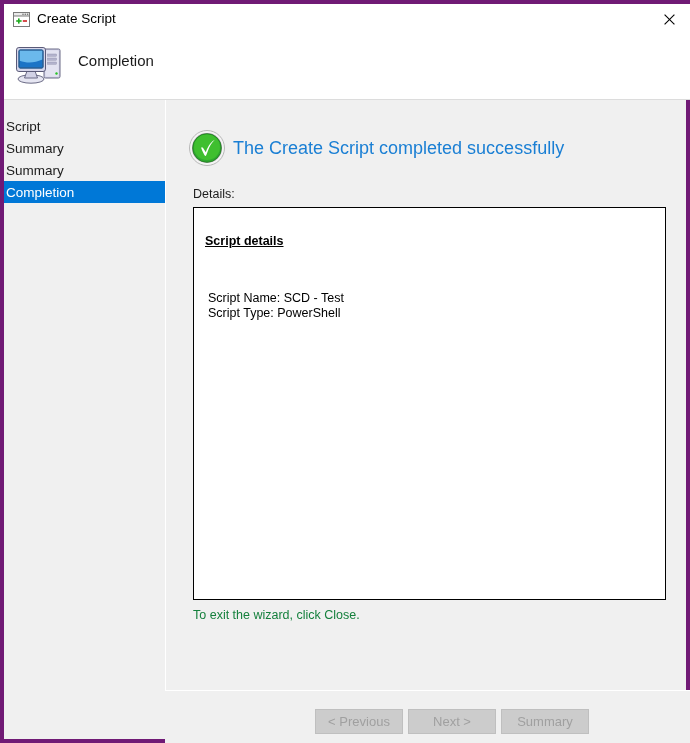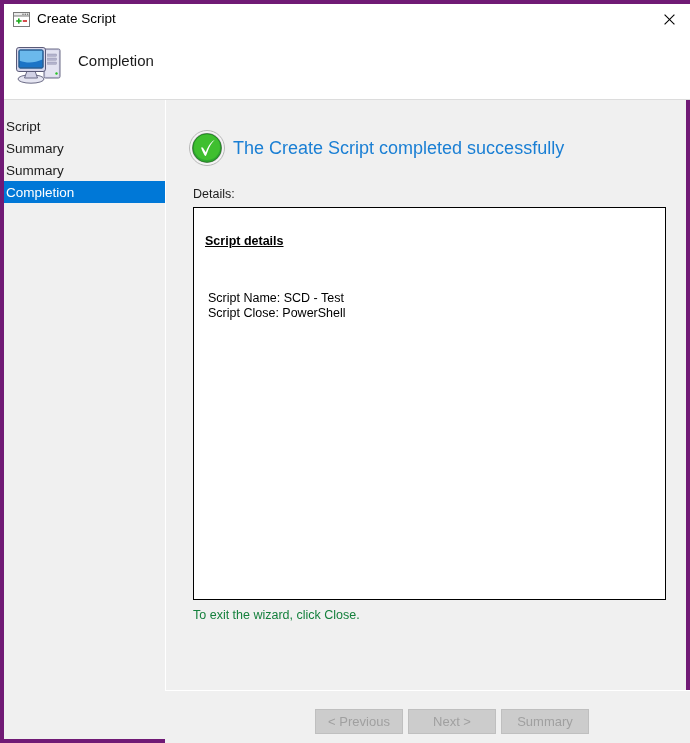--- a/index.html
+++ b/index.html
@@ -317,21 +317,21 @@
       </span>
       <span class="result-text">The Create Script completed successfully</span>
     </div>
 
     <div class="details-label">Details:</div>
 
     <div class="details-box">
       <div class="details-heading">Script details</div>
       <div class="details-lines">
         <div>Script Name: SCD - Test</div>
-        <div>Script Close: PowerShell</div>
+        <div>Script Type: PowerShell</div>
       </div>
     </div>
 
     <div class="exit-note">To exit the wizard, click Close.</div>
   </div>
 
   <div class="footer-rule"></div>
   <div class="footer">
     <div class="btn disabled" style="left:150px; width:88px;">
       <span>&lt; Previous</span>

